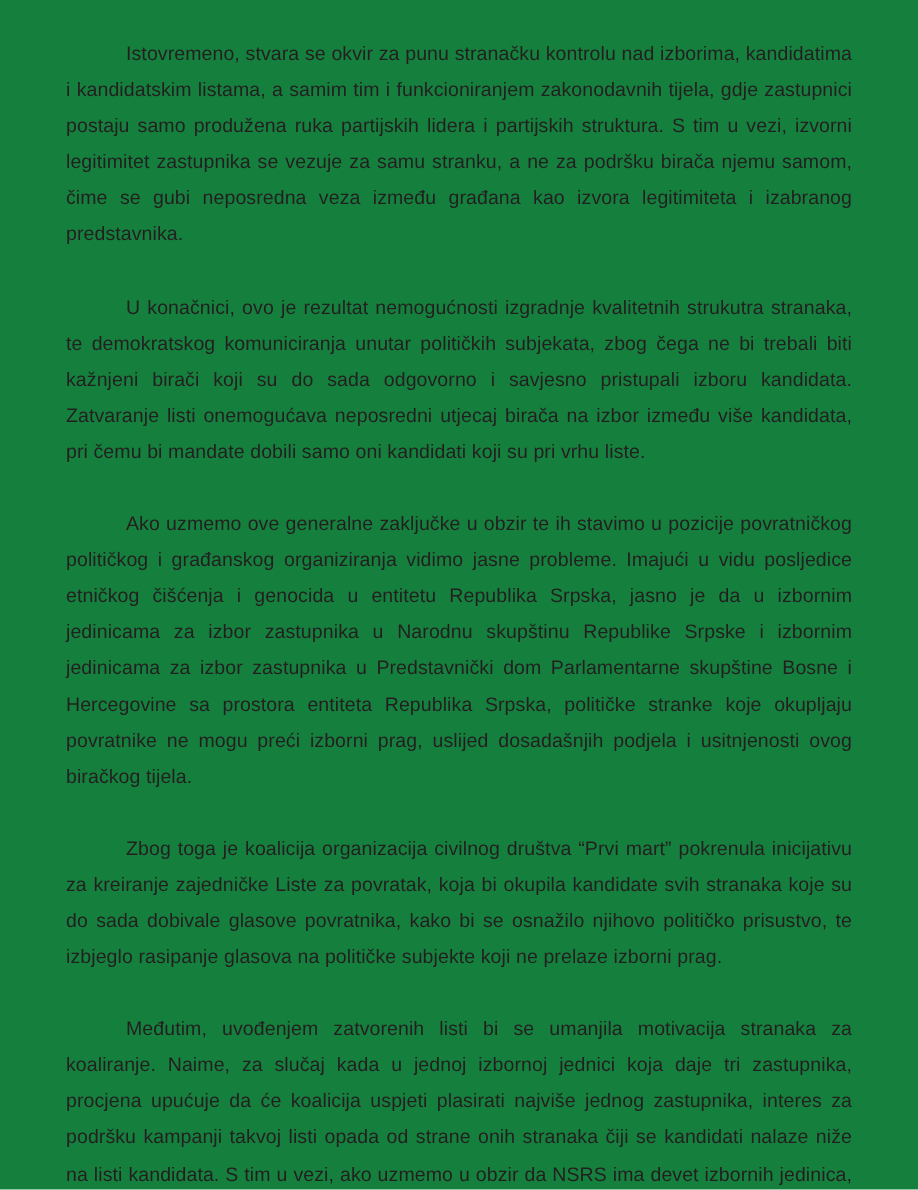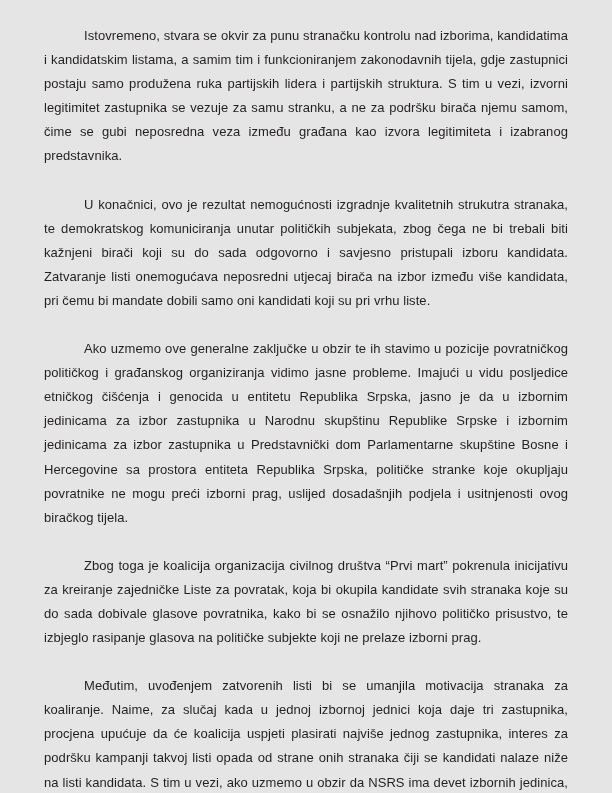--- a/index.html
+++ b/index.html
@@ -10,21 +10,21 @@
   }
 
   body {
     font-family: "Liberation Sans", sans-serif;
   }
 
   .page {
     position: relative;
     width: 612px;
     height: 793px;
-    background: #e5e5e5;
+    background: #15803d;
     overflow: hidden;
     box-sizing: border-box;
   }
 
   .doc-body {
     position: absolute;
     left: 44px;
     top: 24px;
     width: 524px;
   }

